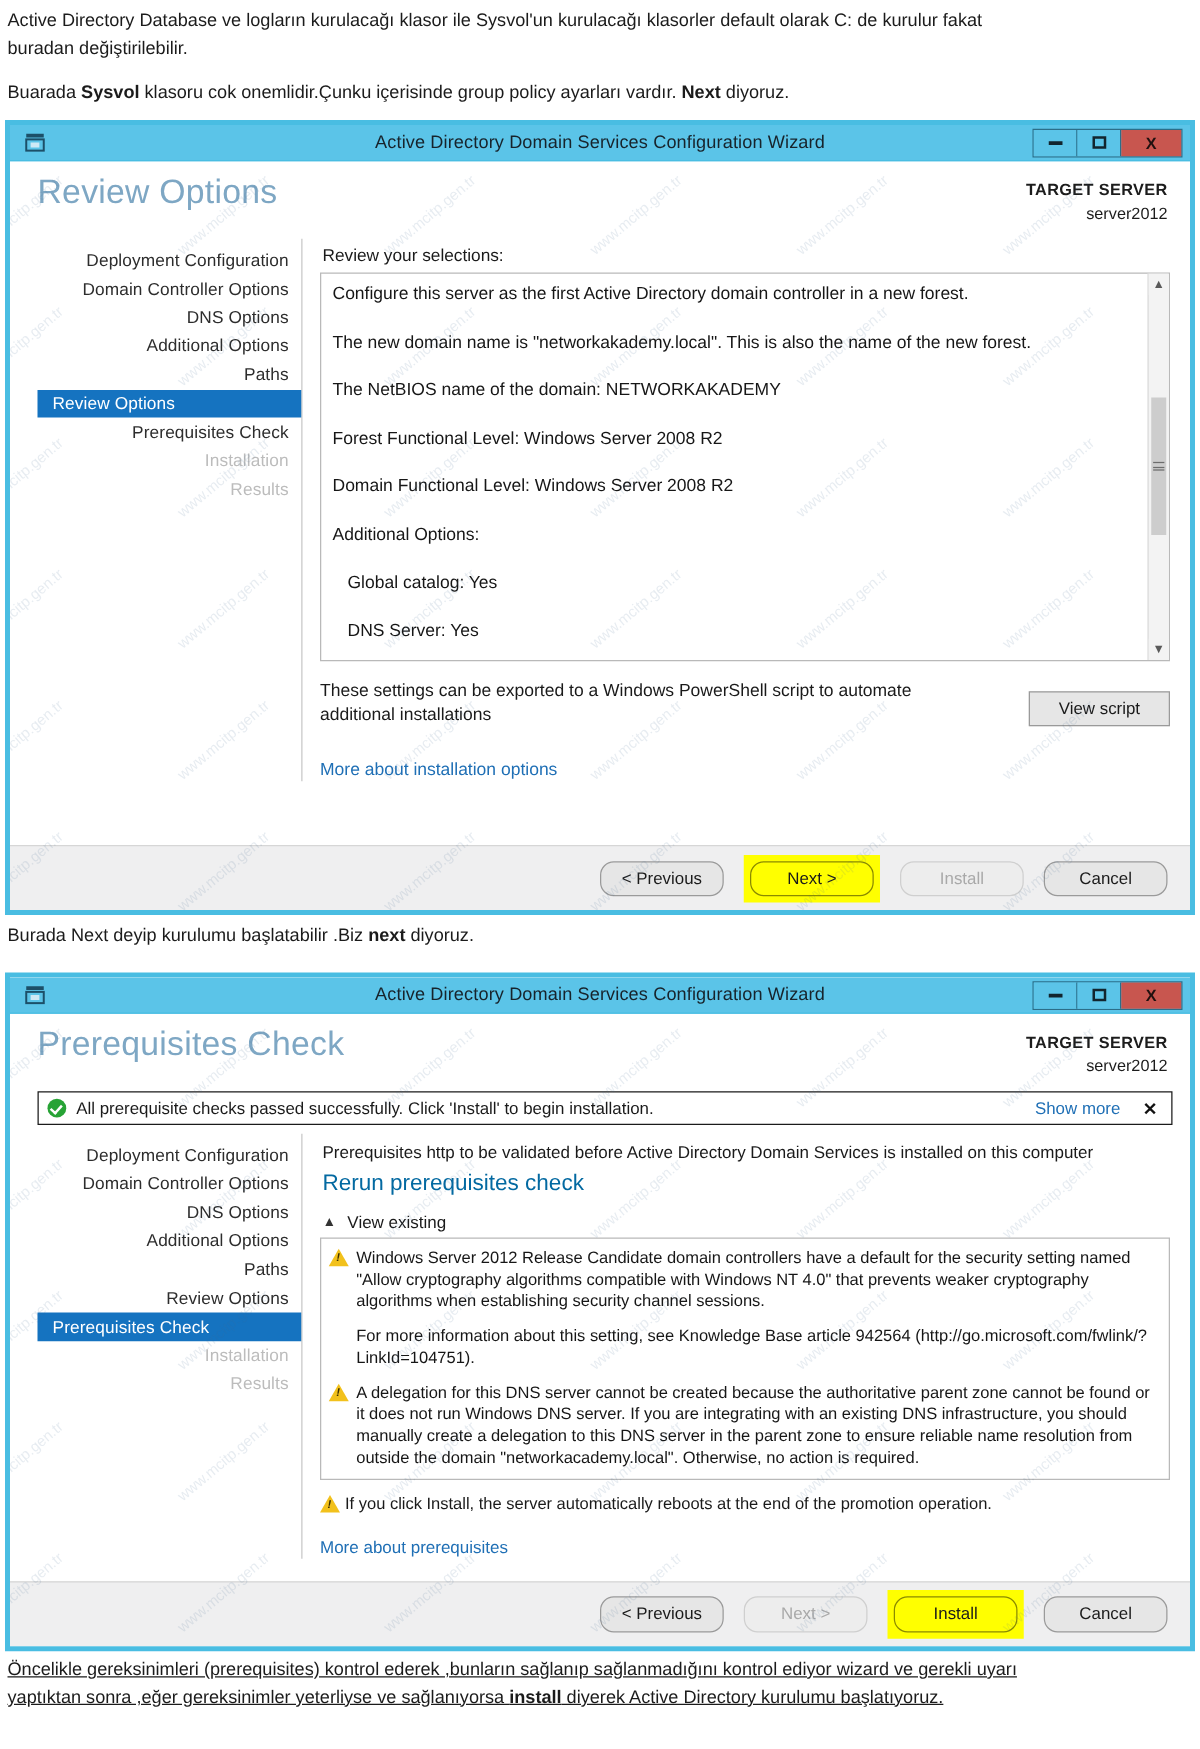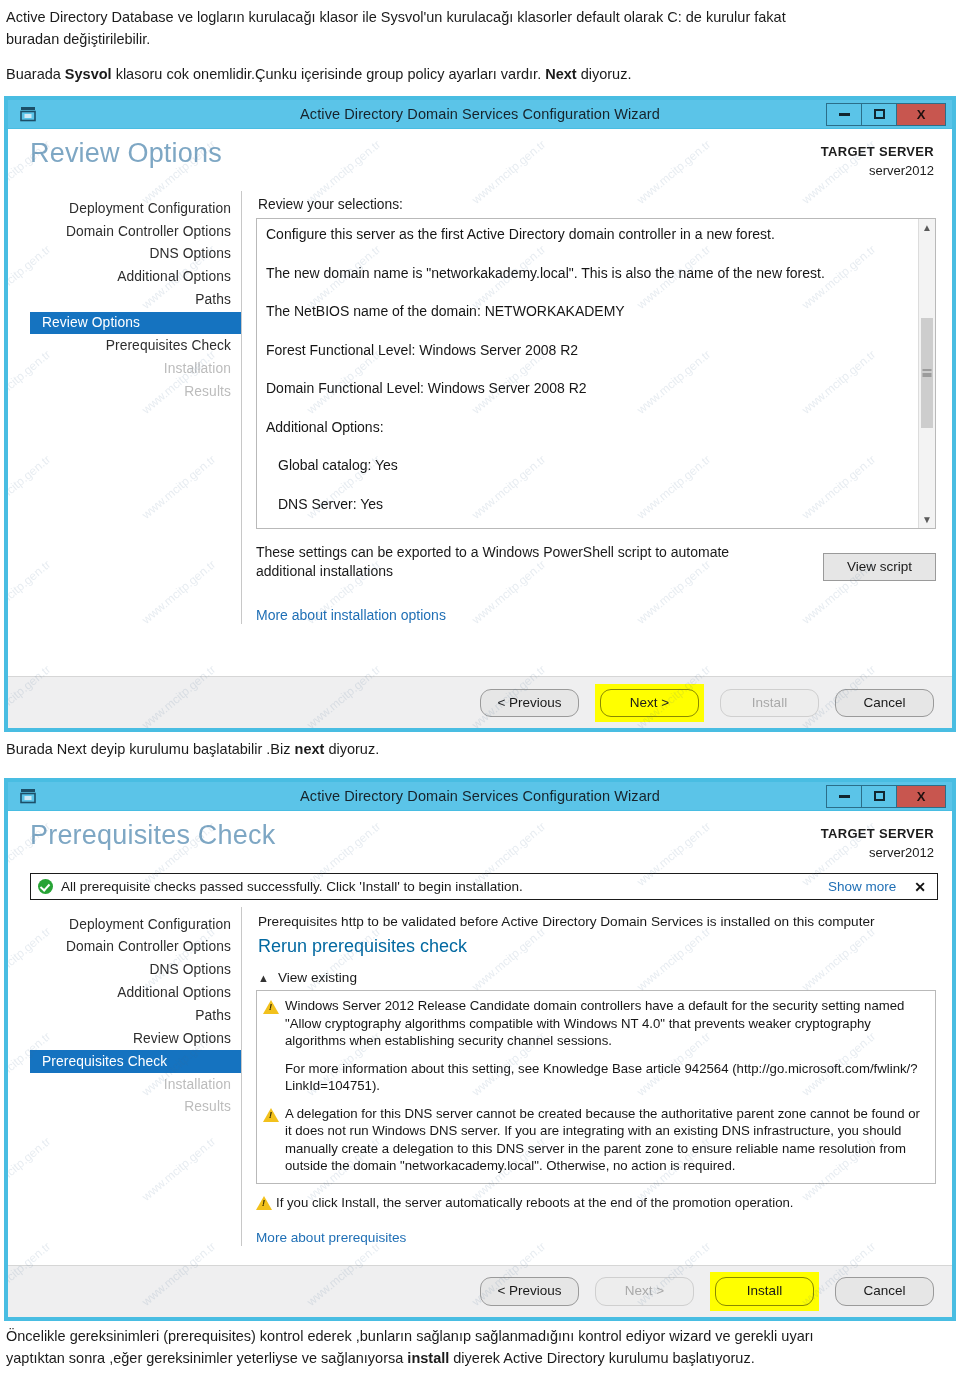--- a/index.html
+++ b/index.html
@@ -327,21 +327,21 @@
     z-index: 5;
   }
   .wm span {
     position: absolute;
     font-size: 12px;
     color: rgba(70,105,150,0.13);
     transform: rotate(-40deg);
     white-space: nowrap;
     font-family: "Liberation Sans", sans-serif;
   }
-  .bottom-caption { padding: 5px 6px 8px 6px; }
+  .bottom-caption { padding: 5px 6px 8px 6px; text-decoration: underline; }
 </style>
 </head>
 <body>
 
 <div class="narr narr-top">
   <div>Active Directory Database ve  logların kurulacağı klasor ile Sysvol'un kurulacağı klasorler default olarak C:  de kurulur fakat</div>
   <div>buradan değiştirilebilir.</div>
 </div>
 <div class="narr-gap"></div>
 <div class="narr">

